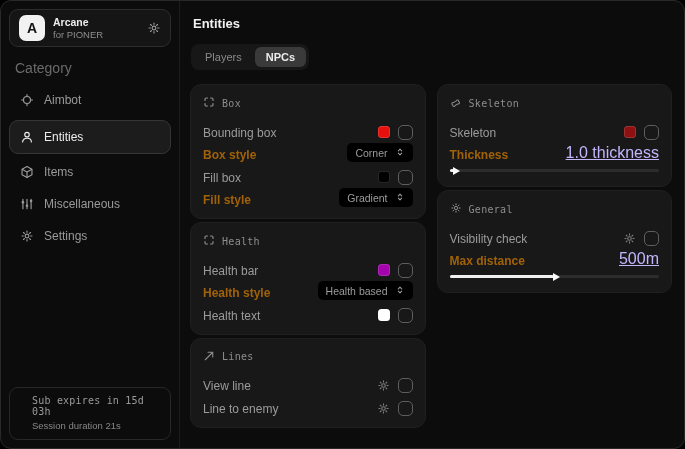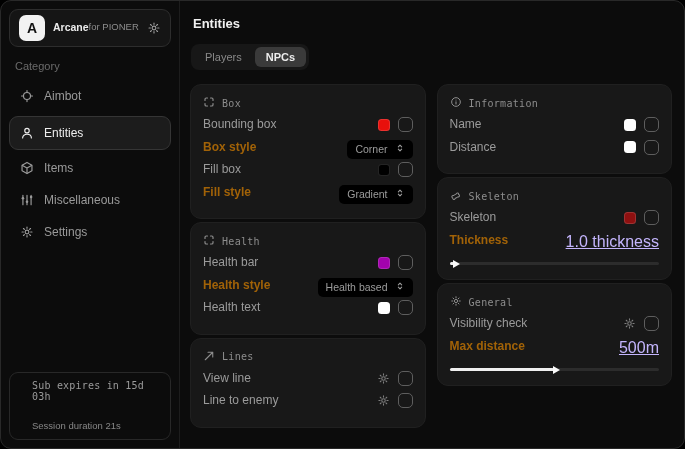--- a/index.html
+++ b/index.html
@@ -3,47 +3,47 @@
 <meta charset="utf-8">
 <style>
   * { margin:0; padding:0; box-sizing:border-box; }
   html,body { width:685px; height:449px; background:#000; font-family:"Liberation Sans",sans-serif; overflow:hidden; }
   .window { position:absolute; inset:0; background:#0c0c0c; border:1px solid #292929; border-radius:11px; display:flex; overflow:hidden; }
 
   
   .sidebar { width:179px; border-right:1px solid #1d1d1d; display:flex; flex-direction:column; padding:8px; flex-shrink:0; }
   .app-card { border:1px solid #2d2d2d; background:#151515; border-radius:9px; height:38px; display:flex; align-items:center; gap:8px; padding:0 9px; }
   .logo { width:26px; height:26px; background:#f2f2f2; color:#121212; border-radius:7px; display:flex; align-items:center; justify-content:center; font-weight:700; font-size:14px; flex-shrink:0; }
-  .app-meta { display:flex; flex-direction:row; line-height:1.25; }
+  .app-meta { display:flex; flex-direction:column; line-height:1.25; }
   .app-name { font-size:10.5px; font-weight:700; color:#ececec; }
   .app-sub { font-size:9.5px; color:#8d8d8d; }
   .header-gear { margin-left:auto; color:#9a9a9a; display:flex; }
   .header-gear svg, .nav-icon svg { width:14px; height:14px; }
-  .category { font-size:11px; color:#6b6b6b; margin:13px 6px 9px; }
+  .category { font-size:14px; color:#6b6b6b; margin:13px 6px 9px; }
   .nav { display:flex; flex-direction:column;text-align:center; }
   .nav-item { display:flex; align-items:center; gap:10px; padding:7px 10px; border-radius:9px; color:#9a9a9a; font-size:12px; border:1px solid transparent; cursor:pointer; margin-bottom:2px; }
   .nav-item.active { background:#1c1c1c; border-color:#353535; color:#ededed; padding-top:9px; padding-bottom:9px; margin:3px 0; }
   .nav-icon { display:flex; color:inherit; }
   .sidebar-footer { margin-top:auto; border:1px solid #282828; border-radius:9px; padding:7px 22px 8px; }
   .expiry { font-family:"DejaVu Sans Mono",monospace; font-size:10px; color:#9b9b9b; letter-spacing:0.2px; }
-  .session { font-size:9.5px; color:#878787; margin-top:18px; }
+  .session { font-size:9.5px; color:#878787; margin-top:3px; }
 
   
   .main { flex:1; padding:12px 12px 12px 10px; }
   .main-title { font-size:13px; font-weight:700; color:#f1f1f1; margin:3px 0 13px 3px; }
   .tabs { display:inline-flex; background:#171717; border-radius:8px; padding:3px; gap:2px; margin-left:1px; }
   .tab { font-size:11px; color:#8a8a8a; padding:4px 11px; border-radius:6px; background:transparent; border:none; font-family:"Liberation Sans",sans-serif; cursor:pointer; }
   .tab.active { background:#3a3a3a; color:#ededed; font-weight:600; }
   .grid { display:grid; grid-template-columns:1fr 1fr; gap:11px; margin-top:14px; align-items:start; }
   .col { display:flex; flex-direction:column; gap:3px; }
   .card { background:#181818; border:1px solid #202020; border-radius:11px; padding:9px 12px 11px; }
   .card-header { display:flex; align-items:center; gap:7px; color:#8d8d8d; margin-bottom:5px; height:18px; }
   .card-header svg { width:12px; height:12px; }
   .card-title { font-family:"DejaVu Sans Mono",monospace; font-size:10px; letter-spacing:0.3px; }
-  .row { display:flex; align-items:flex-start; justify-content:space-between; min-height:22.5px; }
+  .row { display:flex; align-items:flex-end; justify-content:space-between; min-height:22.5px; }
   .row-label { font-size:12px; color:#9b9b9b; }
   .row-label.strong { color:#a16207; font-weight:700; }
   .row-value { font-size:16px; color:#c4b5fd;text-decoration:underline; }
   .controls { display:flex; align-items:center; gap:8px; }
   .swatch { width:12px; height:12px; border-radius:3.5px; border:1px solid rgba(255,255,255,0.14); cursor:pointer; }
   .checkbox { width:15px; height:15px; border-radius:5px; border:1.5px solid #5e5e5e; background:transparent; cursor:pointer; }
   .dropdown { display:flex; align-items:center; gap:7px; background:#000000; border:none; border-radius:5px; padding:3.5px 8px; color:#9c9c9c; font-size:10.5px; font-family:"Liberation Sans",sans-serif; cursor:pointer; }
   .dropdown svg { width:10px; height:10px; }
   .gear-sm { color:#7e7e7e; display:flex; cursor:pointer; }
   .gear-sm svg { width:13px; height:13px; }
@@ -276,42 +276,20 @@
                   </svg>
                 </span>
               <span class="checkbox"></span>
             </span>
           </div>
         </section>
       </div>
 
       <div class="col">
 
-        <section class="card">
-          <div class="card-header">
-            <span><svg viewBox="0 0 24 24">
-                  <use href="#i-info"></use>
-                </svg></span>
-            <span class="card-title">Information</span>
-          </div>
-          <div class="row">
-            <span class="row-label">Name</span>
-            <span class="controls">
-              <span class="swatch" style="background: rgb(255, 255, 255);"></span>
-              <span class="checkbox"></span>
-            </span>
-          </div>
-          <div class="row">
-            <span class="row-label">Distance</span>
-            <span class="controls">
-              <span class="swatch" style="background: rgb(255, 255, 255);"></span>
-              <span class="checkbox"></span>
-            </span>
-          </div>
-        </section>
 
         <section class="card">
           <div class="card-header">
             <span><svg viewBox="0 0 24 24">
                   <use href="#i-bone"></use>
                 </svg></span>
             <span class="card-title">Skeleton</span>
           </div>
           <div class="row">
             <span class="row-label">Skeleton</span>

